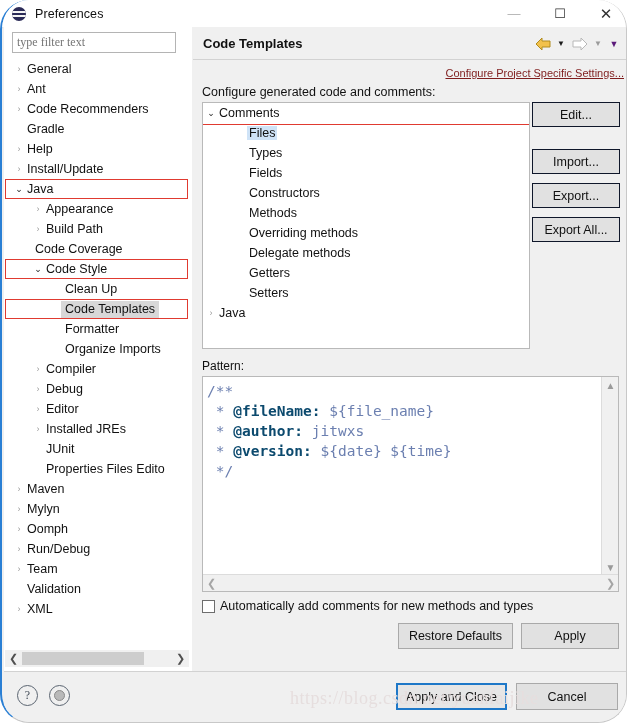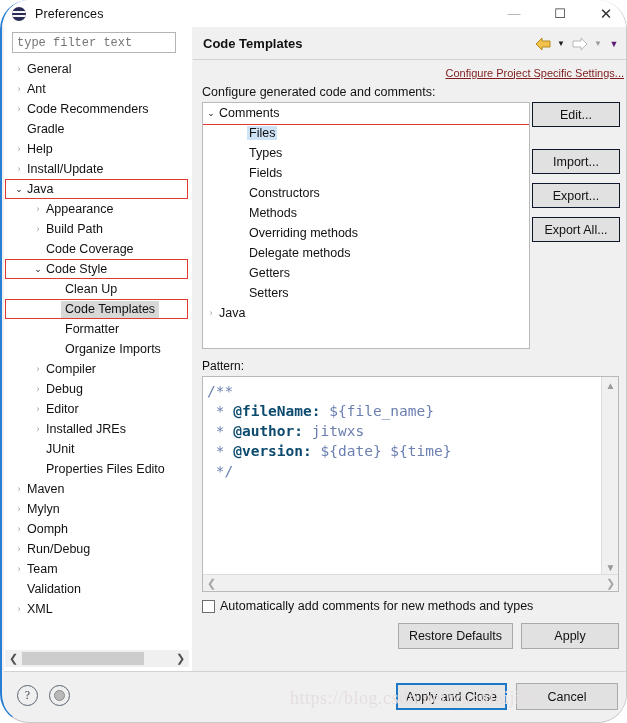--- a/index.html
+++ b/index.html
@@ -75,21 +75,21 @@
   .left-pane {
     position: absolute; left: 2px; top: 27px;
     width: 188px; height: 645px;
     background: #ffffff;
   }
   .filter-wrap { padding: 5px 8px 4px 8px; }
   .filter-input {
     width: 164px; height: 21px;
     border: 1px solid #b4b4b4;
     background: #ffffff;
-    font-family: Liberation Mono, monospace;
+    font-family: Liberation Serif, serif;
     font-size: 12px;
     color: #888888;
     padding: 0 4px;
     outline: none;
   }
   .tree {
     position: absolute; left: 0; top: 32px;
     width: 186px; height: 580px;
     overflow: hidden;
     background: #ffffff;
@@ -404,21 +404,21 @@
         </div>
         <div class="redbox" style="top: 120px;"></div>
         <div class="tnode" style="padding-left: 27px;">
           <span class="arrow">›</span>
           <span class="lbl">Appearance</span>
         </div>
         <div class="tnode" style="padding-left: 27px;">
           <span class="arrow">›</span>
           <span class="lbl">Build Path</span>
         </div>
-        <div class="tnode" style="padding-left: 27px;">
+        <div class="tnode" style="padding-left: 16px;">
           <span class="arrow"></span>
           <span class="lbl">Code Coverage</span>
         </div>
         <div class="tnode" style="padding-left: 27px;">
           <span class="arrow open">⌄</span>
           <span class="lbl">Code Style</span>
         </div>
         <div class="redbox" style="top: 200px;"></div>
         <div class="tnode" style="padding-left: 46px;">
           <span class="arrow"></span>

